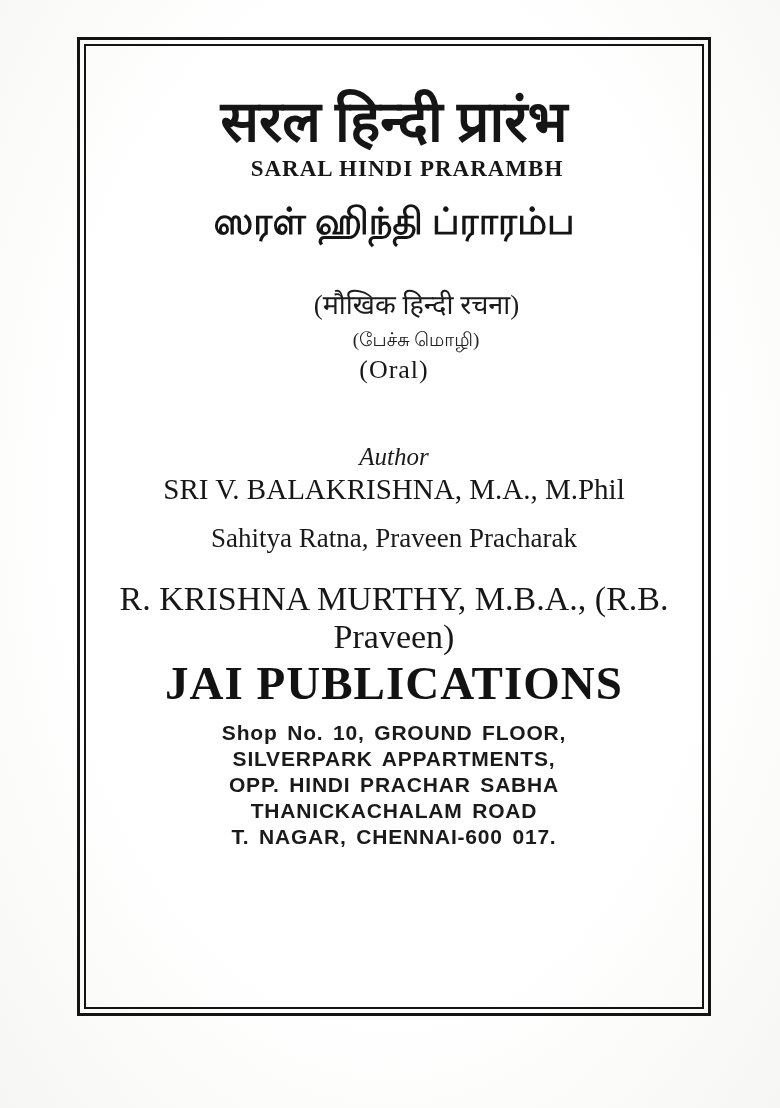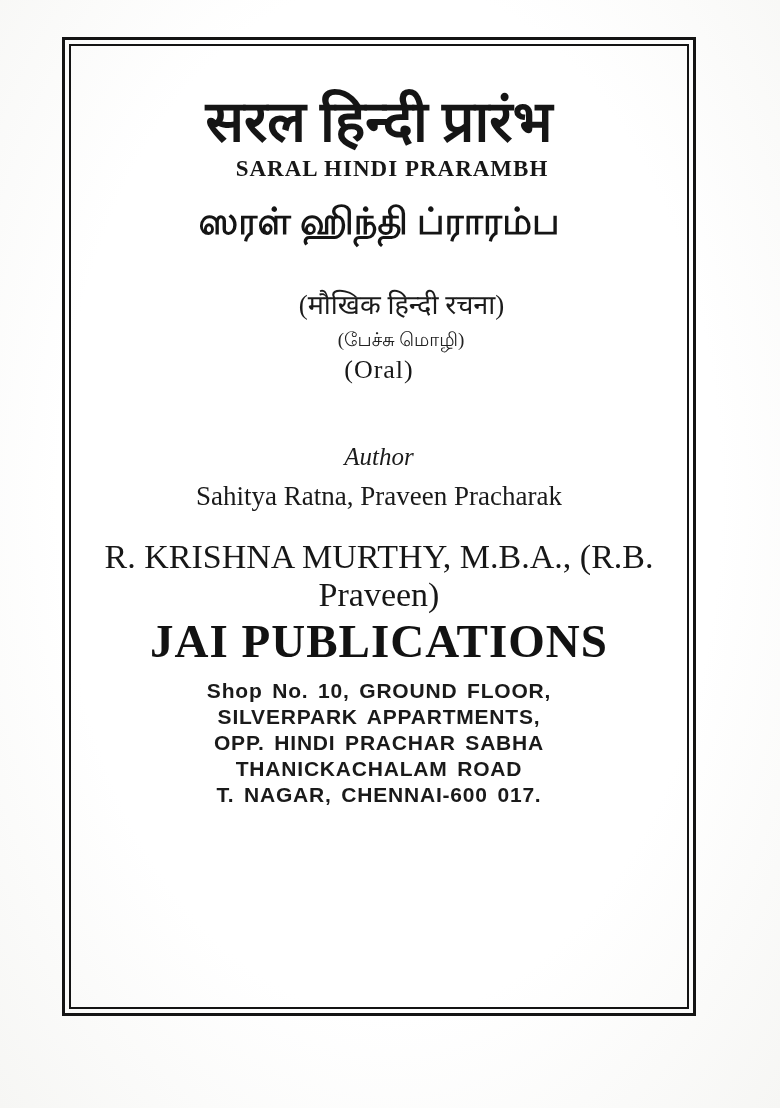--- a/index.html
+++ b/index.html
@@ -15,21 +15,21 @@
     overflow: hidden;
   }
   .page {
     position: relative;
     width: 780px;
     height: 1108px;
     background: radial-gradient(ellipse at 50% 45%, #ffffff 60%, #f6f6f4 100%);
   }
   .frame-outer {
     position: absolute;
-    left: 62px;
+    left: 77px;
     top: 37px;
     width: 634px;
     height: 979px;
     border: 3px solid #141414;
     box-sizing: border-box;
     padding: 4px;
   }
   .frame-inner {
     width: 100%;
     height: 100%;
@@ -94,21 +94,21 @@
     font-size: 25px;
     font-style: italic;
     color: #1b1b1b;
   }
   .author-line1 {
     margin-top: 2px;
     font-size: 29px;
     color: #171717;
   }
   .author-line2 {
-    margin-top: 10px;
+    margin-top: 17px;
     font-size: 27px;
     color: #1a1a1a;
   }
   .author-line3 {
     margin-top: 26px;
     font-size: 34px;
     color: #171717;
   }
   .publisher-block {
   }
@@ -145,20 +145,21 @@
       <h2 class="title-ta" lang="ta">ஸரள் ஹிந்தி ப்ராரம்ப</h2>
 
       <div class="subtitle-block">
         <div class="subtitle-hi" lang="hi">(मौखिक हिन्दी रचना)</div>
         <div class="subtitle-ta" lang="ta">(பேச்சு மொழி)</div>
         <div class="subtitle-en">(Oral)</div>
       </div>
 
       <div class="author-block">
         <div class="author-heading">Author</div>
+        <div class="author-line1">SRI V. BALAKRISHNA, M.A., M.Phil</div>
         <div class="author-line2">Sahitya Ratna, Praveen Pracharak</div>
         <div class="author-line3">R. KRISHNA MURTHY, M.B.A., (R.B. Praveen)</div>
       </div>
 
       <div class="publisher-block">
         <h2 class="publisher-name">JAI PUBLICATIONS</h2>
         <div class="publisher-address">
           <div>Shop No. 10, GROUND FLOOR,</div>
           <div>SILVERPARK APPARTMENTS,</div>
           <div>OPP. HINDI PRACHAR SABHA</div>

